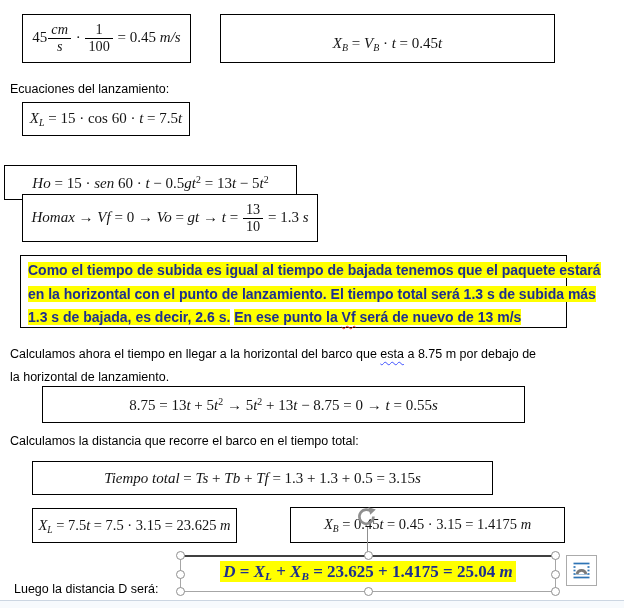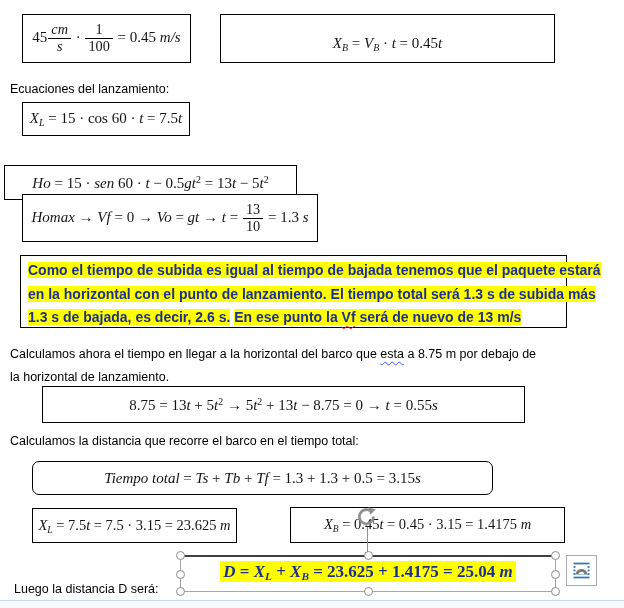--- a/index.html
+++ b/index.html
@@ -89,21 +89,21 @@
   </div>
 
   <div class="plabel" style="left:10px;top:343px;"><span>Calculamos ahora el tiempo en llegar a la horizontal del barco que </span><span class="sq-blue">esta</span><span> a 8.75 m por debajo de</span><br><span>la horizontal de lanzamiento.</span></div>
 
   <div class="eqbox" style="left:22px;top:386px;width:483px;height:37px;margin-left:20px;">
     <span class="eq"><span>8.75 = 13</span><span class="it">t</span><span> + 5</span><span class="it">t</span><span class="msup">2</span><span> → 5</span><span class="it">t</span><span class="msup">2</span><span> + 13</span><span class="it">t</span><span> − 8.75 = 0 → </span><span class="it">t</span><span> = 0.55</span><span class="it">s</span></span>
   </div>
 
   <div class="plabel" style="left:10px;top:430px;">Calculamos la distancia que recorre el barco en el tiempo total:</div>
 
-  <div class="eqbox" style="left:32px;top:461px;width:461px;height:34px;border-radius:7px;">
+  <div class="eqbox" style="left:32px;top:461px;width:461px;height:34px;">
     <span class="eq"><span class="it">Tiempo total</span><span> = </span><span class="it">Ts</span><span> + </span><span class="it">Tb</span><span> + </span><span class="it">Tf</span><span> = 1.3 + 1.3 + 0.5 = 3.15</span><span class="it">s</span></span>
   </div>
 
   <div class="eqbox" style="left:32px;top:508px;width:205px;height:35px;">
     <span class="eq" style="font-size:14.5px"><span class="it">X</span><span class="it msub">L</span><span> = 7.5</span><span class="it">t</span><span> = 7.5 · 3.15 = 23.625 </span><span class="it">m</span></span>
   </div>
 
   <div class="eqbox" style="left:290px;top:507px;width:275px;height:36px;">
     <span class="eq" style="font-size:14.5px"><span class="it">X</span><span class="it msub">B</span><span> = 0.45</span><span class="it">t</span><span> = 0.45 · 3.15 = 1.4175 </span><span class="it">m</span></span>
   </div>

